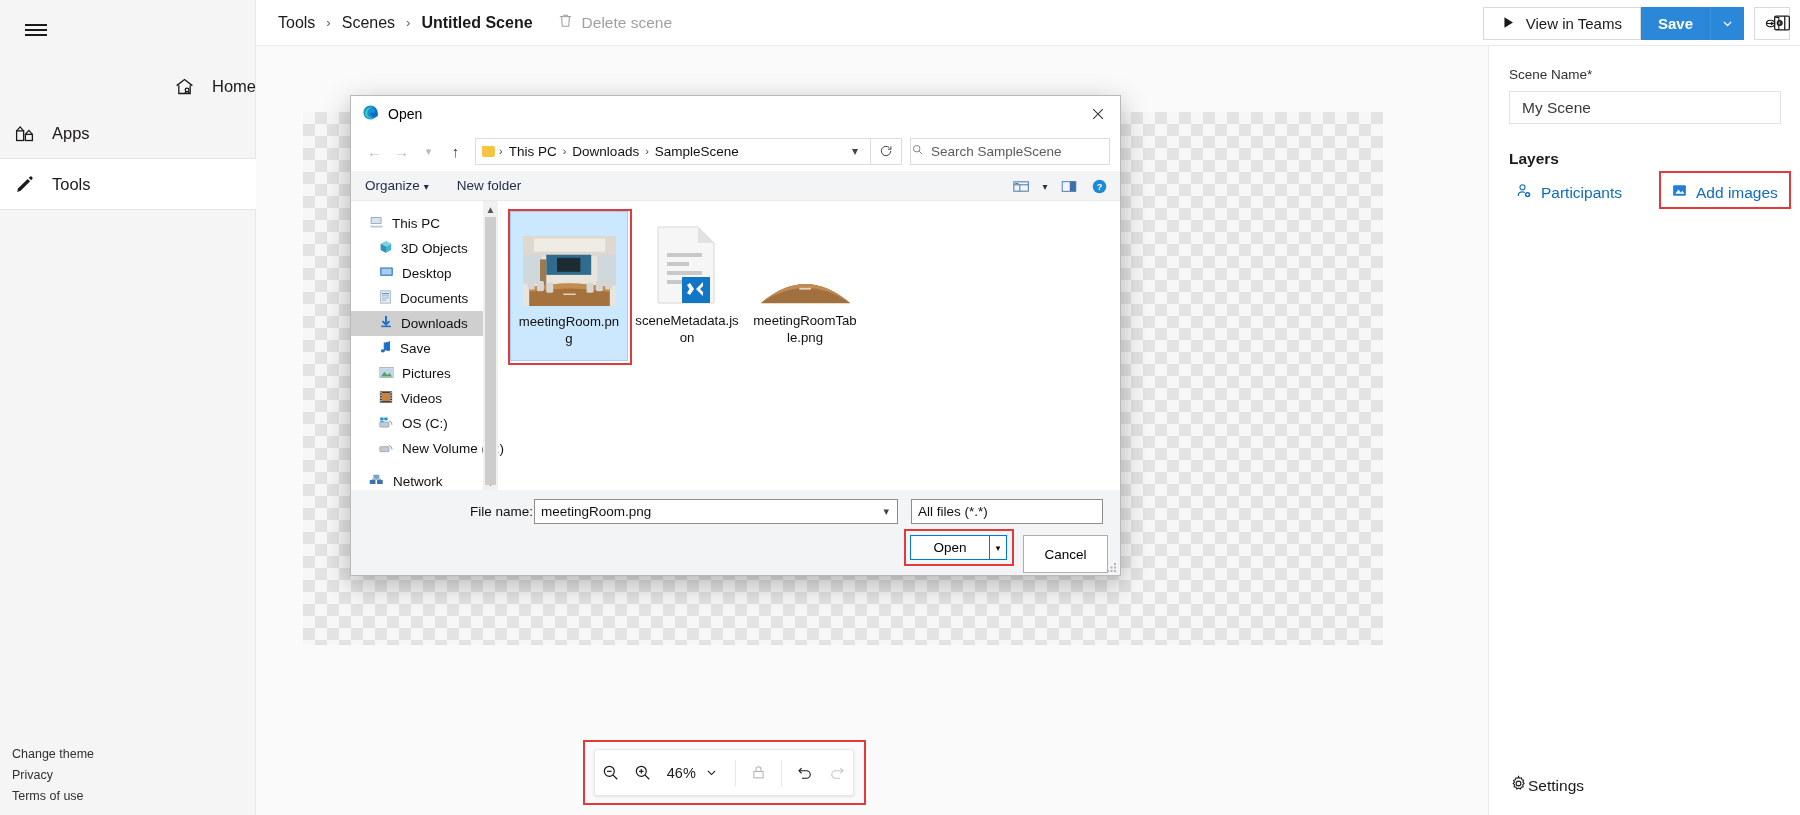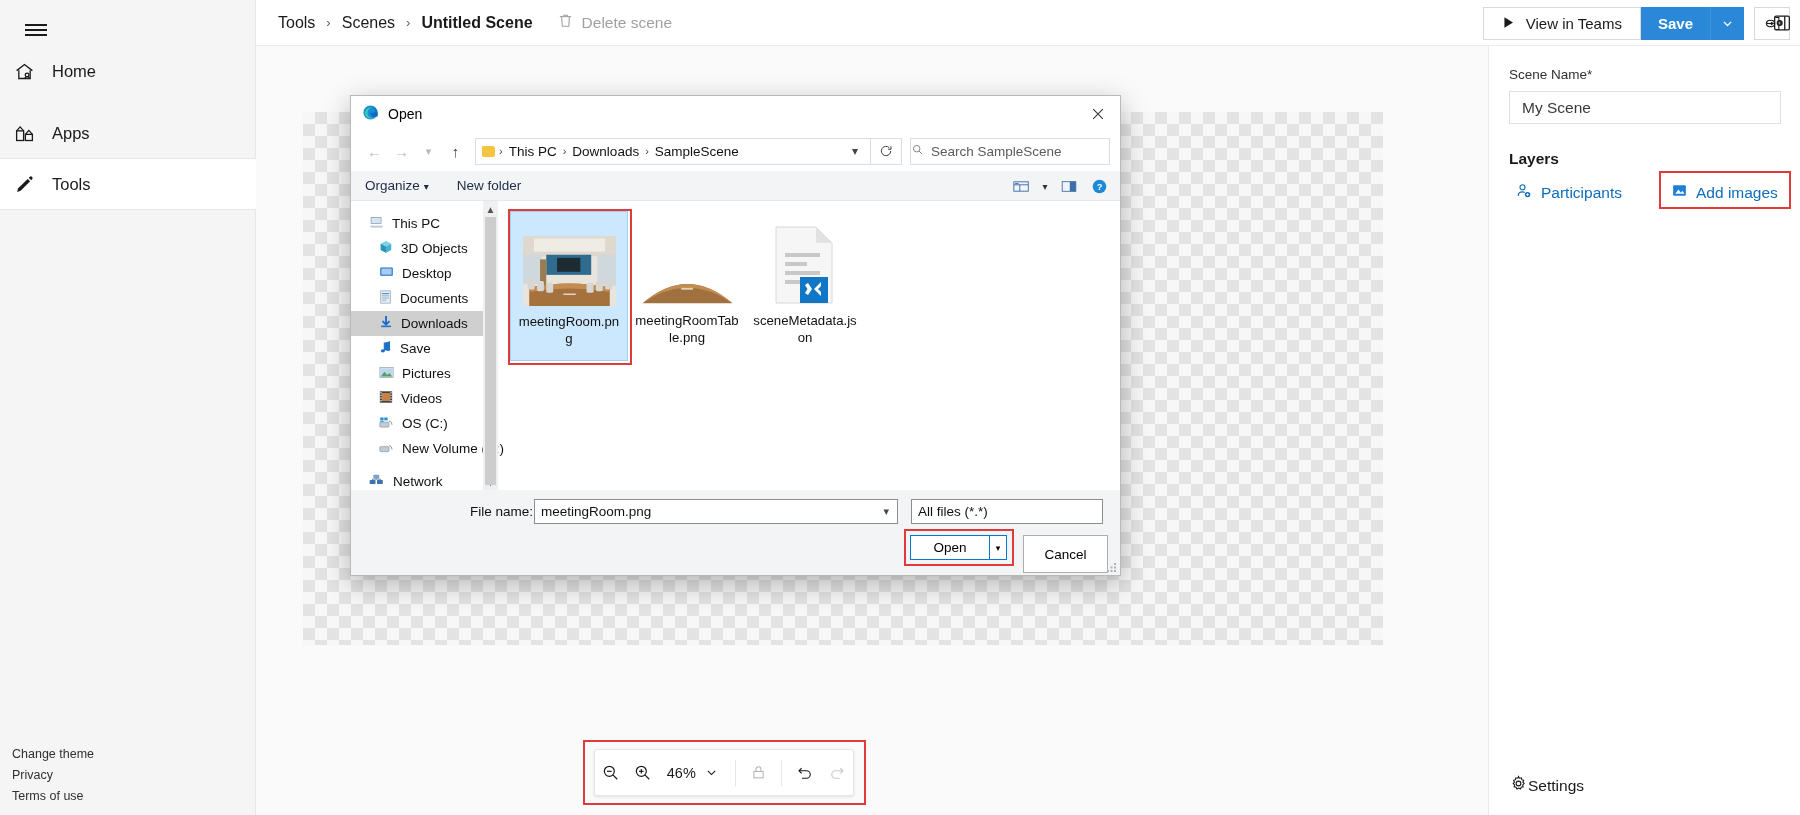--- a/index.html
+++ b/index.html
@@ -30,21 +30,21 @@
     width: 38px; display:flex; align-items:center; justify-content:flex-start;
     color:#1b1a19;
   }
   .nav-item.selected {
     background: #ffffff;
     border-top: 1px solid #e6e6e6; border-bottom: 1px solid #e6e6e6;
   }
   .nav-item.selected::before {
     content:""; position:absolute; left:0; top:0; bottom:0; width:0px; background:#0f6cbd;
   }
-  #nav-home { top: 45px; }
+  #nav-home { top: 60px; justify-content: flex-end; }
   #nav-apps { top: 107px; }
   #nav-tools { top: 158px; }
 
   .leftnav-footer {
     position: absolute; left: 12px; bottom: 8px; font-size: 12.5px; line-height: 21px; color: #323130;
   }
   .leftnav-footer div { cursor: pointer; }
 
   
   .topbar {
@@ -693,49 +693,49 @@
               </g>
               <rect x="52" y="74" width="16" height="2" fill="#e2d2be"></rect>
             </svg>
           </div>
           <div class="file-label">meetingRoom.png</div>
           <div class="file-ring"></div>
         </div>
 
         <div class="file-tile">
           <div class="thumb-wrap">
-            <svg width="93" height="70" viewBox="0 0 120 90">
-              <rect width="120" height="90" fill="#ffffff"></rect>
-              <path d="M2 88 Q60 38 118 88 Z" fill="#a0703f"></path>
-              <path d="M2 88 Q60 38 118 88 Q60 48 2 88 Z" fill="#c08c52"></path>
-              <rect x="52" y="68" width="15" height="2.4" fill="#e4d3bd"></rect>
-            </svg>
-          </div>
-          <div class="file-label">meetingRoomTable.png</div>
-        </div>
-
-        <div class="file-tile">
-          <div class="thumb-wrap">
             <svg width="66" height="80" viewBox="0 0 66 80">
               <path d="M4 2 H44 L60 18 V78 H4 Z" fill="#f6f6f6" stroke="#d8d8d8"></path>
               <path d="M44 2 L60 18 H44 Z" fill="#e2e2e2"></path>
               <g fill="#c8c8c8">
                 <rect x="13" y="28" width="35" height="4"></rect>
                   <rect x="13" y="37" width="22" height="4"></rect>
                 <rect x="13" y="46" width="35" height="4"></rect>
                   <rect x="13" y="55" width="32" height="4"></rect>
               </g>
               <path d="M28 52 H56 V78 H28 Z" fill="#1276c7"></path>
               <path d="M49 57 L42 64 L49 71 V67 L46 64 L49 61 Z" fill="#fff"></path>
               <path d="M36 58 L40 64 L36 70 L33 68 L35.5 64 L33 60 Z" fill="#fff"></path>
             </svg>
           </div>
           <div class="file-label">sceneMetadata.json</div>
         </div>
 
+        <div class="file-tile">
+          <div class="thumb-wrap">
+            <svg width="93" height="70" viewBox="0 0 120 90">
+              <rect width="120" height="90" fill="#ffffff"></rect>
+              <path d="M2 88 Q60 38 118 88 Z" fill="#a0703f"></path>
+              <path d="M2 88 Q60 38 118 88 Q60 48 2 88 Z" fill="#c08c52"></path>
+              <rect x="52" y="68" width="15" height="2.4" fill="#e4d3bd"></rect>
+            </svg>
+          </div>
+          <div class="file-label">meetingRoomTable.png</div>
+        </div>
+
       </div>
     </div>
 
     <div class="dlg-footer">
       <span class="fn-label">File name:</span>
       <div class="fn-input">
         <span>meetingRoom.png</span>
         <span class="fn-caret">▾</span>
       </div>
       <div class="ft-select">

